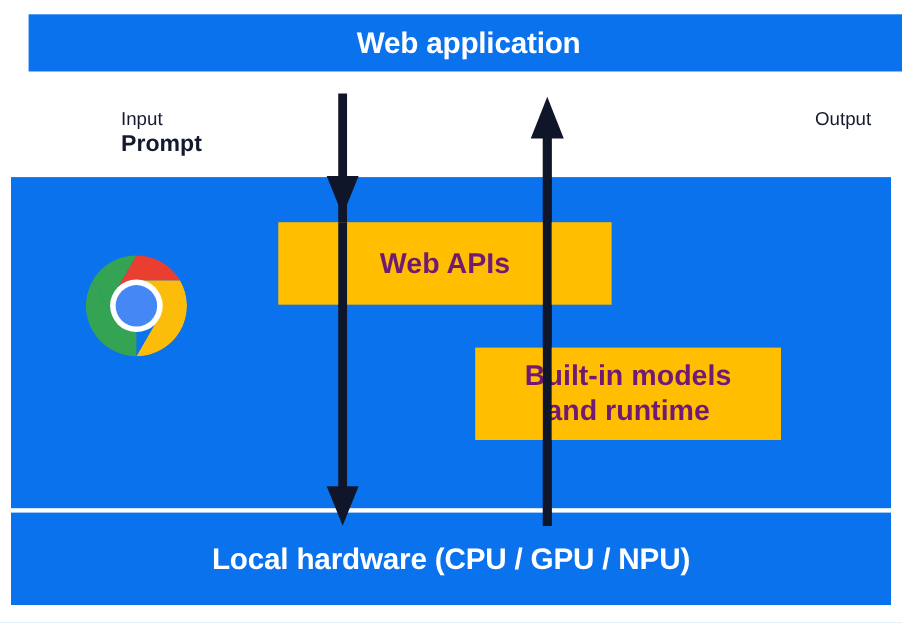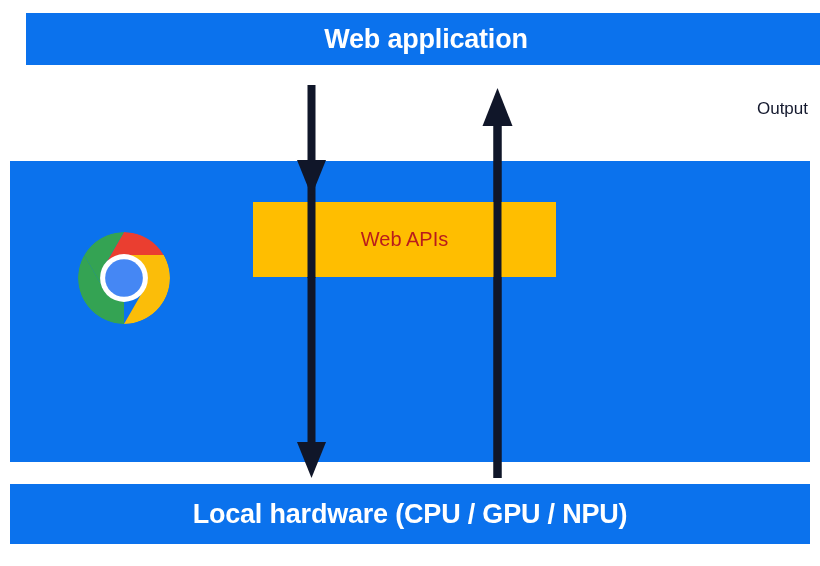--- a/index.html
+++ b/index.html
@@ -35,23 +35,23 @@
   }
 
   #top-band {
     left: 26px;
     top: 13px;
     width: 800px;
     height: 52px;
   }
   #bottom-band {
     left: 10px;
-    top: 484px;
+    top: 466px;
     width: 800px;
-    height: 60px;
+    height: 84px;
     text-align: right;
   }
   #browser-band {
     left: 10px;
     top: 161px;
     width: 800px;
     height: 301px;
     display: block;
     z-index: 1;
   }
@@ -72,21 +72,21 @@
     font-size: 21px;
     font-weight: bold;
     display: block;
   }
   #input-label {
     left: 110px;
     top: 99px;
     text-align: left;
   }
   #output-label {
-    right: 12px;
+    right: 28px;
     top: 99px;
     text-align: center;
   }
 
   
   #chrome-logo {
     position: absolute;
     left: 78px;
     top: 232px;
     width: 92px;
@@ -120,23 +120,23 @@
   .api-box {
     position: absolute;
     background: #ffbe00;
     display: flex;
     align-items: center;
     justify-content: center;
     text-align: center;
     z-index: 6;
   }
   .api-box .api-text {
-    color: #b91c1c;
-    font-size: 20px;
-    font-weight: normal;
+    color: #701a75;
+    font-size: 26px;
+    font-weight: bold;
     line-height: 1.22;
   }
   #web-apis-box {
     left: 253px;
     top: 202px;
     width: 303px;
     height: 75px;
   }
   #builtin-box {
     left: 432px;
@@ -157,20 +157,24 @@
   <div class="band" id="top-band">
     <span class="band-label">Web application</span>
   </div>
 
   <div class="band" id="browser-band"></div>
 
   <div class="band" id="bottom-band">
     <span class="band-label">Local hardware (CPU / GPU / NPU)</span>
   </div>
 
+  <div class="flow-label" id="input-label">
+    <span class="kind">Input</span>
+    <span class="name">Prompt</span>
+  </div>
 
   <div class="flow-label" id="output-label">
     <span class="kind">Output</span>
   </div>
 
   <svg id="chrome-logo" viewBox="0 0 100 100">
     <defs>
       <clipPath id="clip-circle">
         <circle cx="50" cy="50" r="50"></circle>
       </clipPath>
@@ -201,20 +205,26 @@
 
     <g>
       <rect x="493.5" y="110" width="8" height="368" fill="#101629"></rect>
     </g>
   </svg>
 
   <div class="api-box" id="web-apis-box">
     <span class="api-text">Web APIs</span>
   </div>
 
+  <div class="api-box" id="builtin-box">
+    <span class="api-text">
+      <span>Built-in models</span><br>
+      <span>and runtime</span>
+    </span>
+  </div>
 
   <svg class="arrow-svg" id="arrows-over" viewBox="0 0 820 566">
     <g>
       <rect x="493.5" y="110" width="8" height="368" fill="#101629"></rect>
       <polygon points="497.5,88 512.5,126 482.5,126" fill="#101629"></polygon>
     </g>
 
     <g>
       <rect x="307.5" y="202" width="8" height="76" fill="#101629"></rect>
     </g>

